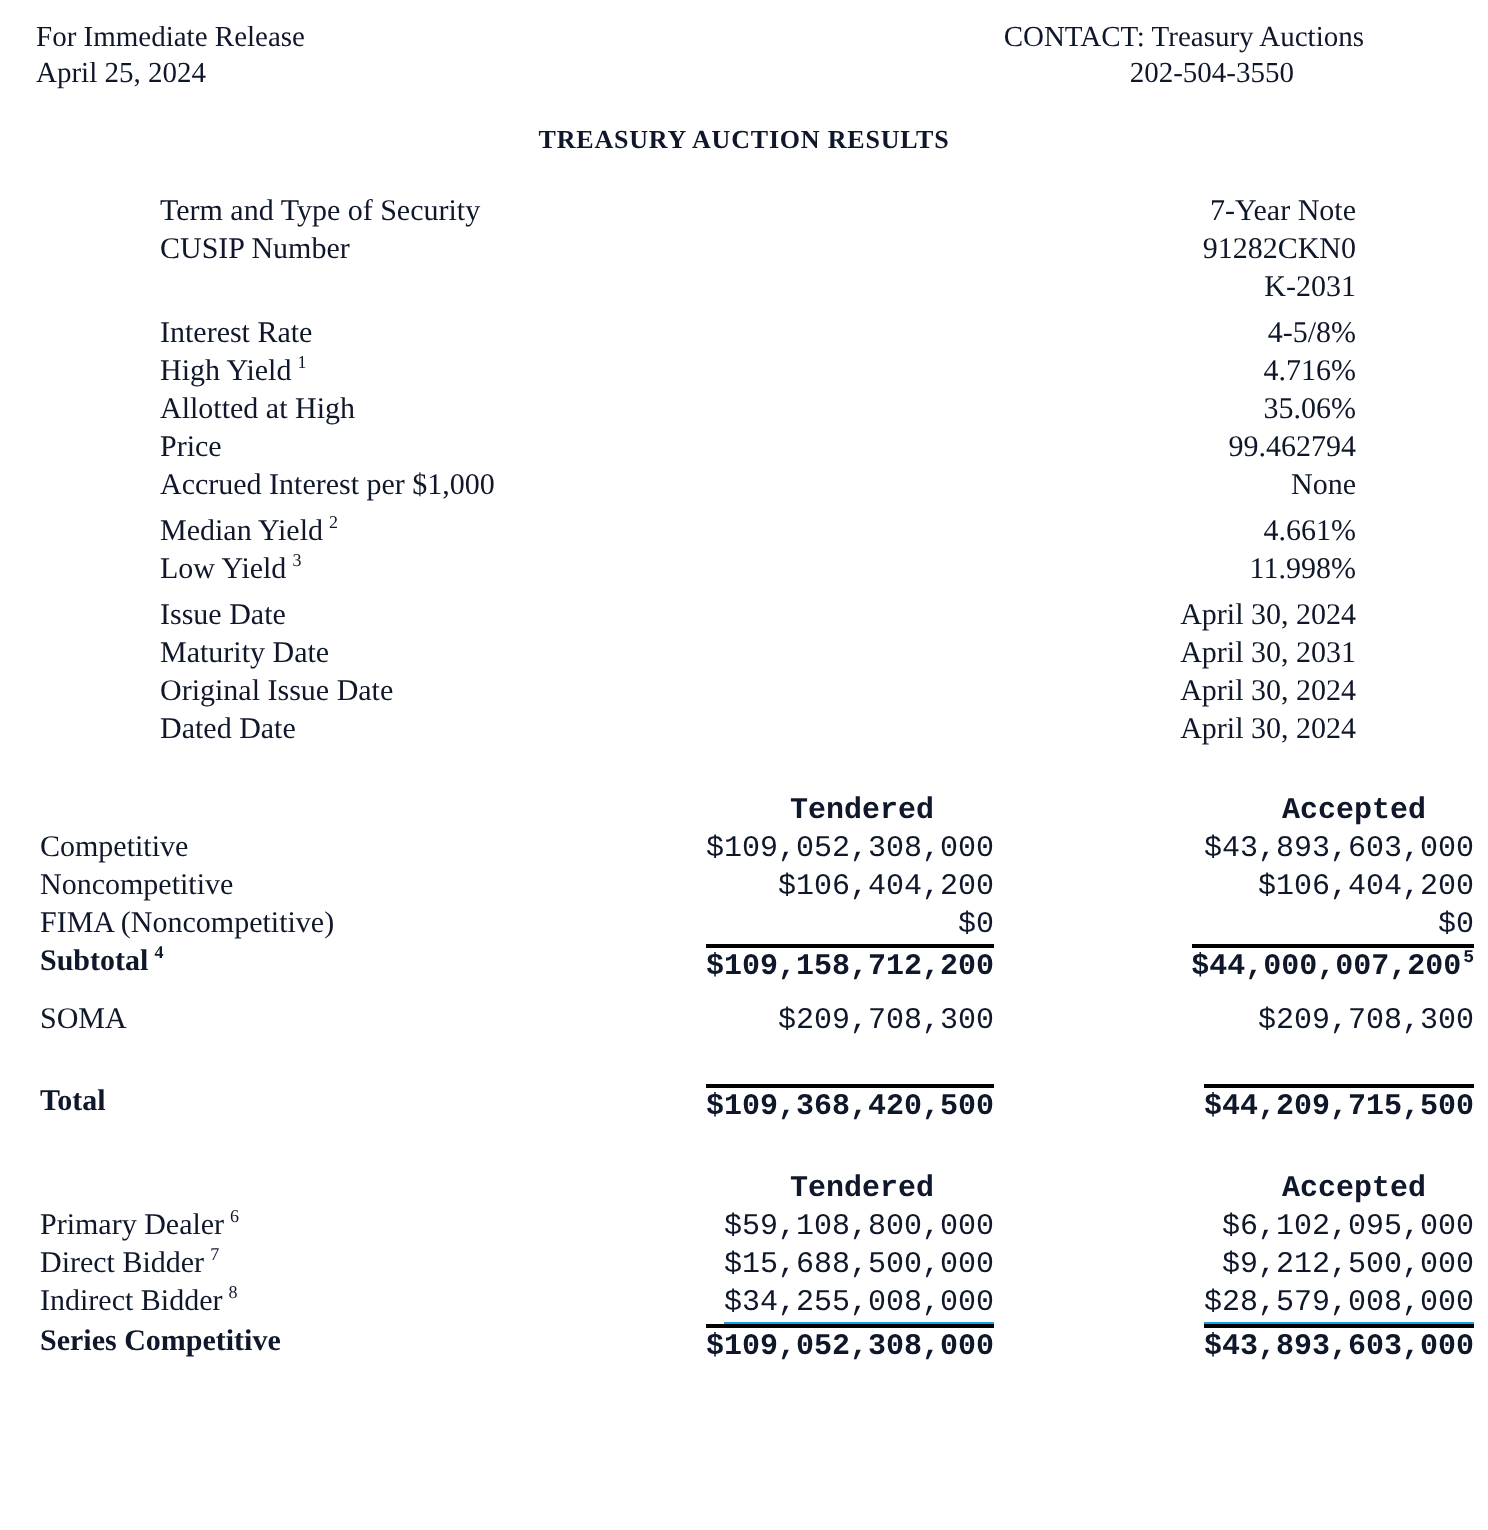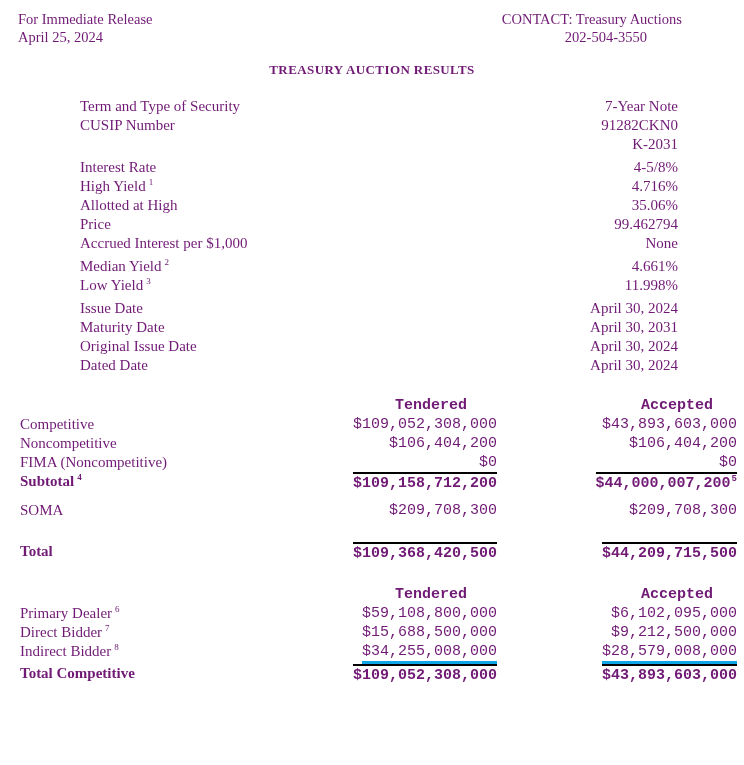--- a/index.html
+++ b/index.html
@@ -1,18 +1,18 @@
 <!DOCTYPE html>
 <html><head>
 <meta charset="utf-8">
 <style>
   * { box-sizing: border-box; }
   html, body { margin: 0; padding: 0; background: #ffffff; }
   .page {
-    width: 744px; height: 765px; background: #ffffff; color: #701a75;
+    width: 744px; height: 765px; background: #ffffff; color: #0f172a;
     font-family: "Liberation Serif", "DejaVu Serif", serif;
     font-size: 15px; overflow: hidden;
   }
   
   .masthead { display: flex; justify-content: space-between; padding: 10px 62px 0 18px; font-size: 14.5px; line-height: 18px; }
   .mast-right { text-align: right; }
   .mast-right .phone { margin-right: 35px; }
   
   .title { font-size: 13px; font-weight: bold; text-align: center; margin: 16px 0 0 0; letter-spacing: 0.4px; }
   
@@ -21,21 +21,21 @@
   .dgroup.first { margin-top: 0; }
   .drow { display: grid; grid-template-columns: 1fr auto; padding: 0 66px 0 80px; line-height: 19px; }
   .dvalue { text-align: right; }
   
   .t1 { margin-top: 21px; }
   .t2 { margin-top: 22px; }
   .trow { display: grid; grid-template-columns: 280px 197px 240px; padding: 0 7px 0 20px; line-height: 19px; }
   .cell.num { text-align: right; font-family: Liberation Mono, monospace; }
   .numtext { display: inline-block; }
   .numtext.overline { border-top: 2px solid #000; }
-  .numtext.underline { border-bottom: 3px solid #0ea5e9; }
+  .numtext.underline { border-bottom: 1px solid #0ea5e9; }
   .thead { font-weight: bold; }
   .hdr-t { padding-right: 30px; }
   .hdr-a { padding-right: 24px; }
   .bold { font-weight: bold; }
   .row-soma { margin-top: 8px; }
   .row-total { margin-top: 22px; }
   sup { font-size: 9px; line-height: 0; margin-left: 3px; }
   sup.sup-tight { margin-left: 1px; }
 </style>
 </head>
@@ -184,19 +184,19 @@
       <span class="cell lbl"><span>Direct Bidder</span><sup>7</sup></span>
       <span class="cell num"><span class="numtext">$15,688,500,000</span></span>
       <span class="cell num"><span class="numtext">$9,212,500,000</span></span>
     </div>
     <div class="trow">
       <span class="cell lbl"><span>Indirect Bidder</span><sup>8</sup></span>
       <span class="cell num"><span class="numtext underline">$34,255,008,000</span></span>
       <span class="cell num"><span class="numtext underline">$28,579,008,000</span></span>
     </div>
     <div class="trow bold">
-      <span class="cell lbl"><span>Total Competitive</span></span>
+      <span class="cell lbl"><span>Series Competitive</span></span>
       <span class="cell num"><span class="numtext overline">$109,052,308,000</span></span>
       <span class="cell num"><span class="numtext overline">$43,893,603,000</span></span>
     </div>
   </section>
 
 </div>
 
 </body></html>

